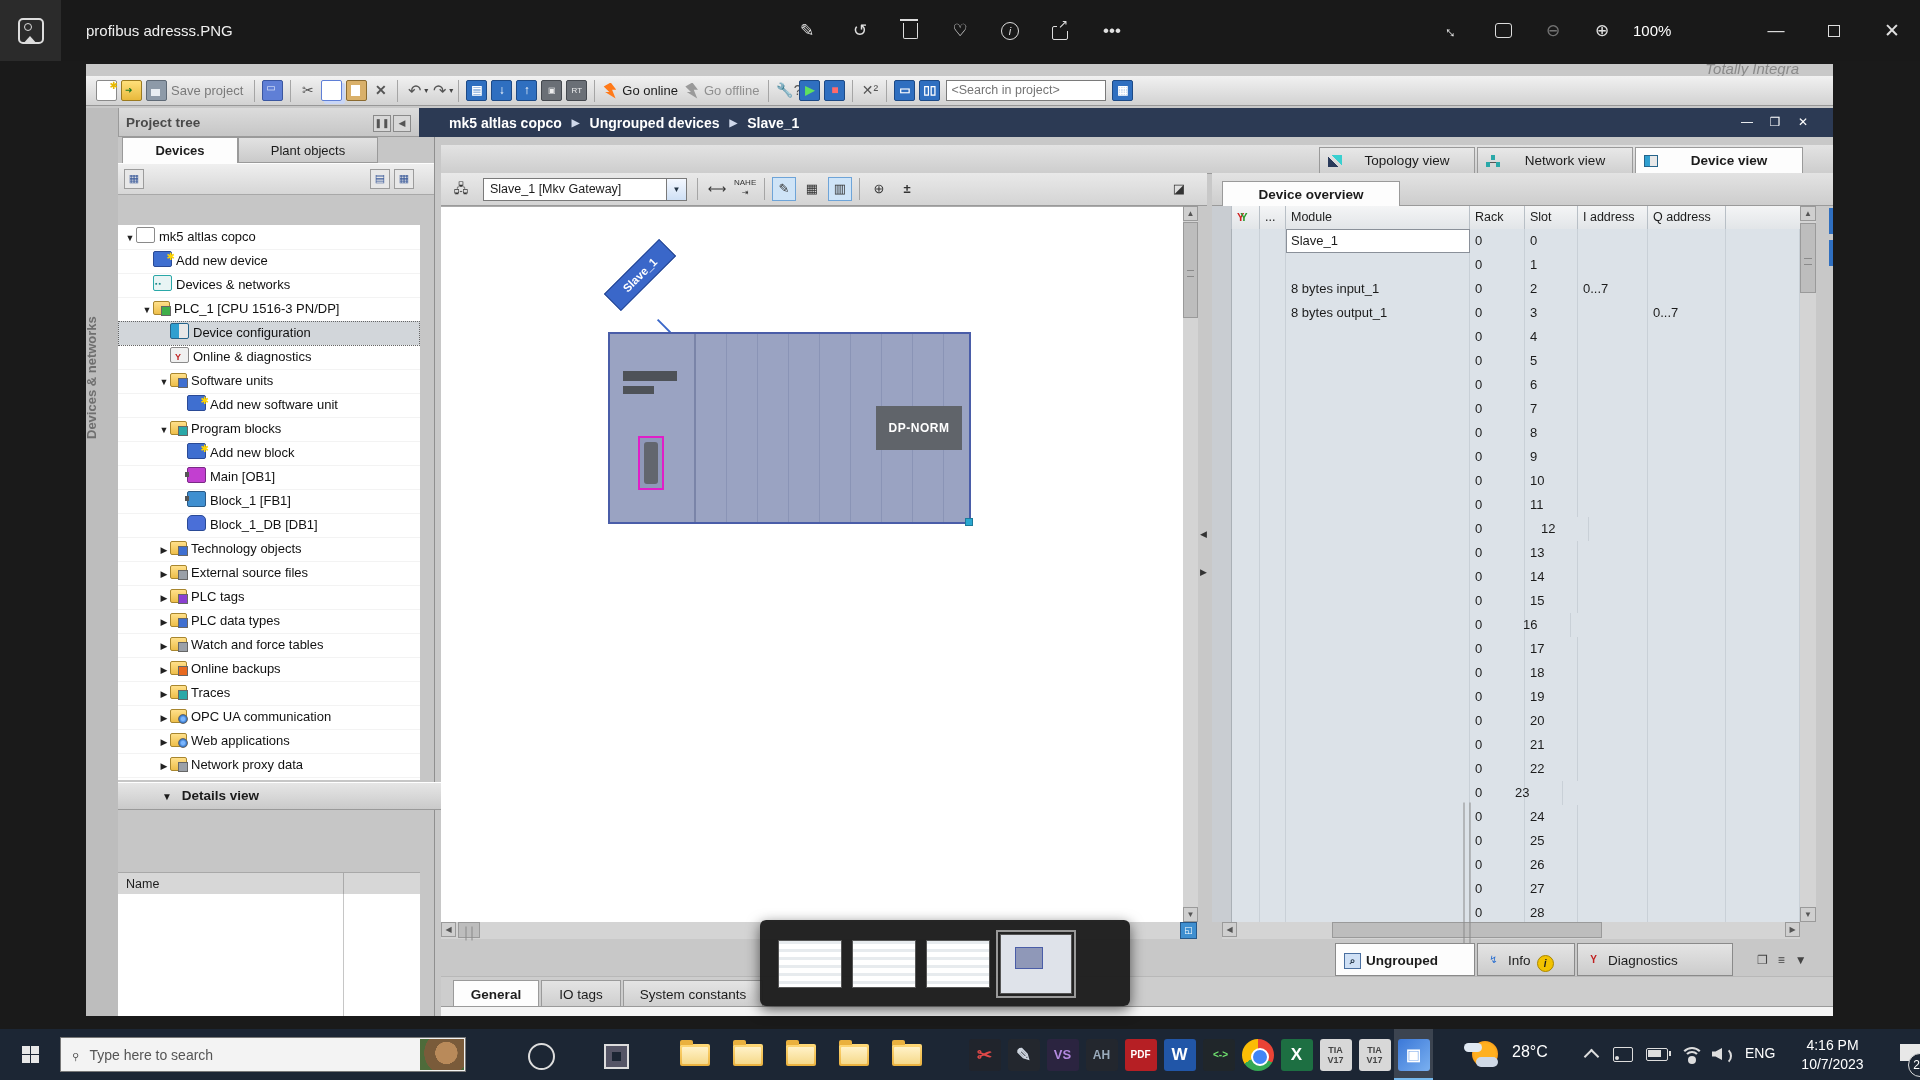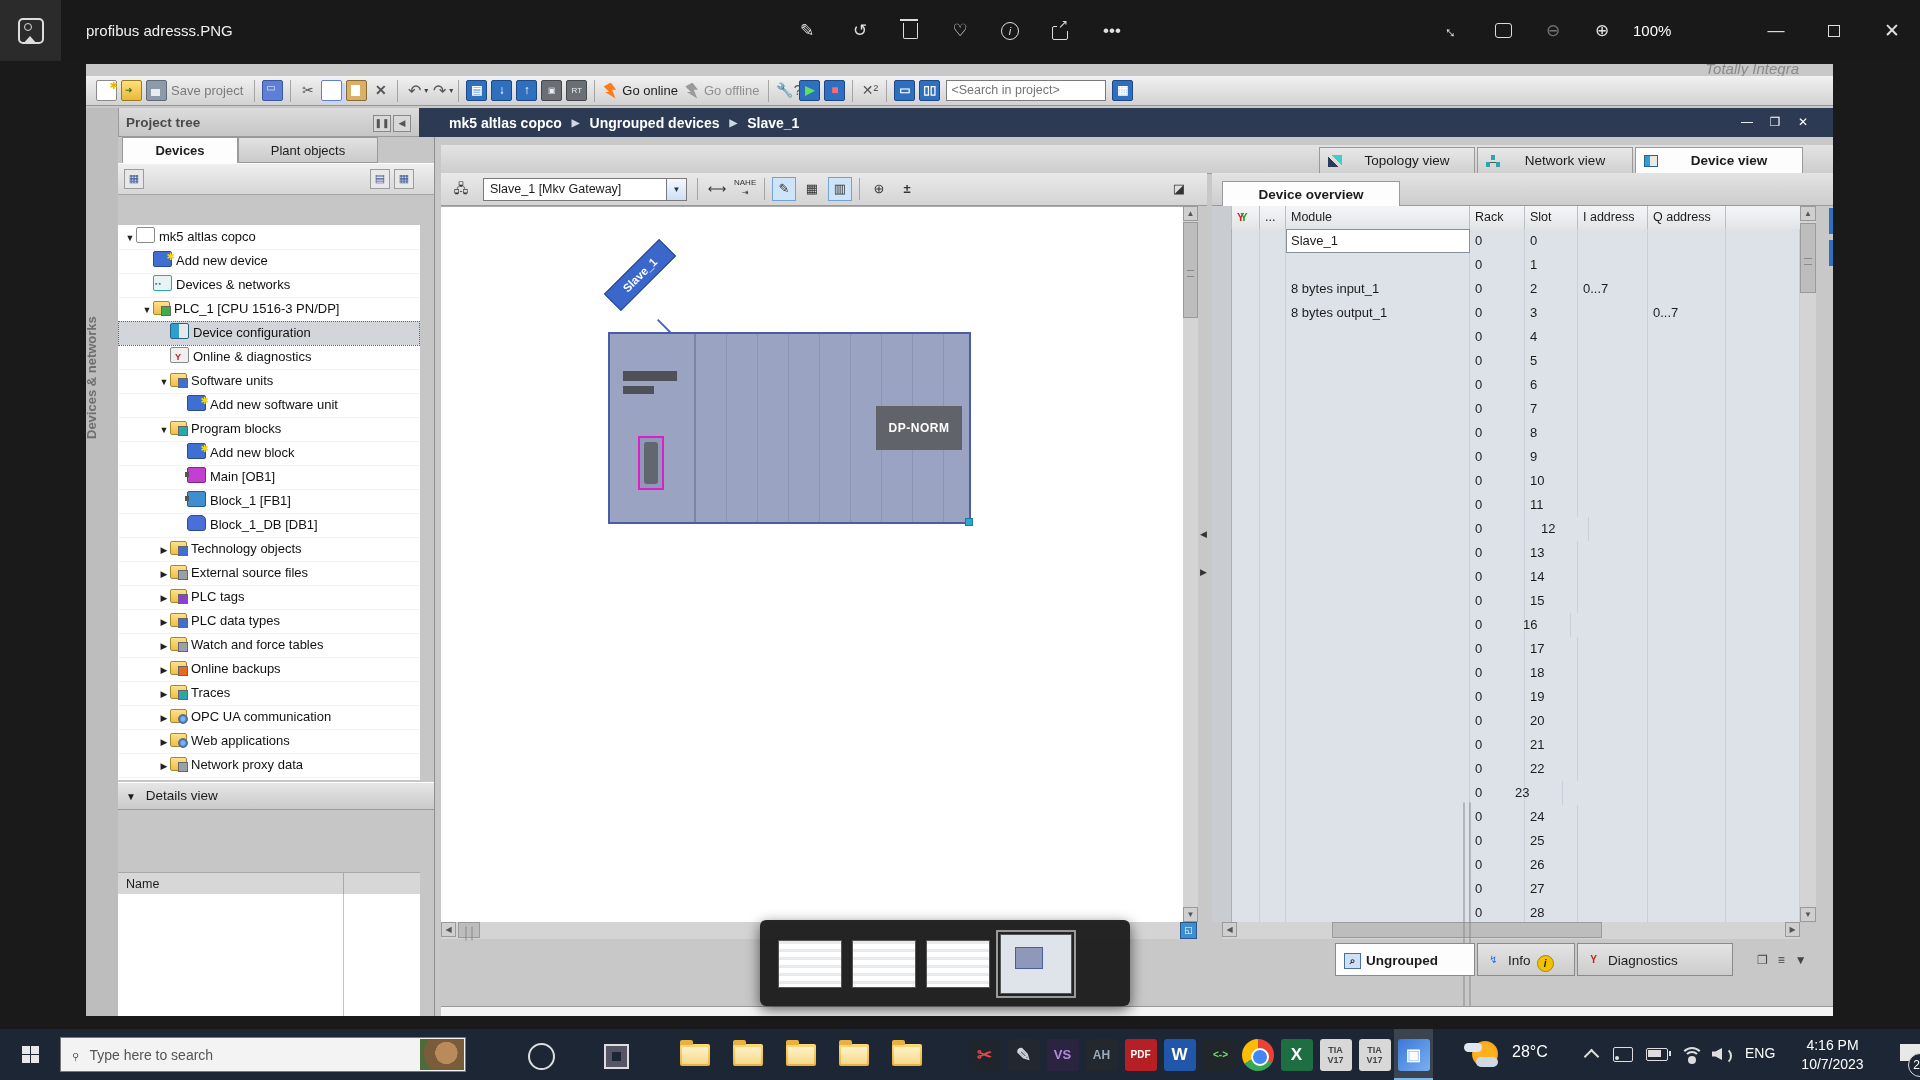--- a/index.html
+++ b/index.html
@@ -77,21 +77,21 @@
   .ti-page{background:#fff;border:1px solid #8a8a8a;}
   .ti-add{background:#3f6fd0;border:1px solid #2a4a96;}.ti-add:after{content:"✱";position:absolute;right:-4px;top:-7px;color:#ffd400;font-size:10px;}
   .ti-net{background:#e8f4f4;border:1px solid #2aa8a8;}.ti-net:after{content:"▪▪";letter-spacing:1px;color:#1d8a8a;font-size:7px;position:absolute;left:1px;top:-4px;}
   .ti-cfg{background:linear-gradient(90deg,#2f9fd0 45%,#e8e8e8 45%);border:1px solid #26648a;}
   .ti-diag{background:#f0f0f0;border:1px solid #8a8a8a;}.ti-diag:after{content:"Y";color:#c02020;font-size:9px;font-weight:bold;position:absolute;left:4px;top:-3px;}
   .ti-ob{background:#c23fd0;border:1px solid #7a2a86;}
   .ti-fb{background:#3f8fd0;border:1px solid #2a5a86;}
   .ti-db{background:#4a6fd8;border:1px solid #2a4a96;border-radius:5px 5px 3px 3px;}
   .blockplug:before{content:"";position:absolute;left:-3px;top:4px;width:4px;height:5px;background:#555;}
   
-  #details-head{position:absolute;left:0;top:645px;width:100%;height:26px;background:linear-gradient(#e6e6e6,#cacaca);border-top:1px solid #fff;border-bottom:1px solid #9a9a9a;font-weight:normal;font-size:13.5px;line-height:26px;}
+  #details-head{position:absolute;left:0;top:645px;width:100%;height:26px;background:linear-gradient(#e6e6e6,#cacaca);border-top:1px solid #fff;border-bottom:1px solid #9a9a9a;font-weight:bold;font-size:13.5px;line-height:26px;padding-left:36px;}
   #name-head{position:absolute;left:0;top:735px;width:302px;height:22px;background:#d7d7d7;border-top:1px solid #a8a8a8;border-bottom:1px solid #a8a8a8;font-size:12.5px;line-height:22px;}
   #name-body{position:absolute;left:0;top:757px;width:302px;height:122px;background:#fff;}
   .vline{position:absolute;top:0;bottom:0;width:1px;background:#c6c6c6;}
   .scroll{background:#d4d4d4;}
   .sbtn{position:absolute;width:15px;height:15px;background:#cfcfcf;border:1px solid #9a9a9a;font-size:8px;color:#555;text-align:center;line-height:14px;box-sizing:border-box;}
   .sthumb{position:absolute;background:#bdbdbd;border:1px solid #9a9a9a;box-sizing:border-box;}
   .grip{position:absolute;left:3px;right:3px;top:50%;height:5px;border-top:1px solid #8a8a8a;border-bottom:1px solid #8a8a8a;}
   
   #viewtabs{left:355px;top:81px;width:1392px;height:28px;background:linear-gradient(#e3e3e3,#cdcdcd);border-bottom:1px solid #9a9a9a;}
   .vtab{position:absolute;top:2px;height:26px;line-height:26px;border:1px solid #9a9a9a;border-bottom:none;background:linear-gradient(#e8e8e8,#d0d0d0);font-size:13.5px;text-align:center;box-sizing:border-box;padding:0 10px 0 30px;}
@@ -769,20 +769,25 @@
     <div class="side-sliver" style="top:176px"></div>
 
     <div class="prtab sel" style="left:1249px;width:140px"><span class="pr-ic" style="background:#cfe0f5;border:1px solid #4a6fa0;color:#234">⌕</span><span>Ungrouped</span></div>
     <div class="prtab" style="left:1391px;width:98px"><span class="pr-ic" style="color:#2a6fd0">↯</span><span>Info</span><span class="info-badge">i</span></div>
     <div class="prtab" style="left:1491px;width:156px"><span class="pr-ic" style="color:#c02020;font-weight:bold">Y</span><span>Diagnostics</span></div>
     <div class="abs" id="prop-winbtns">
       <span>❐</span>
       <span>≡</span>
       <span>▼</span>
     </div>
+    <div class="abs" id="gen-tabs">
+      <div class="gtab sel" style="left:12px;width:86px">General</div>
+      <div class="gtab" style="left:100px;width:80px">IO tags</div>
+      <div class="gtab" style="left:182px;width:140px">System constants</div>
+    </div>
     <div class="abs" id="prop-body"></div>
   </div>
 
   <div class="abs" id="filmstrip">
       <div class="thumb" style="left: 18px;"></div>
       <div class="thumb" style="left: 92px;"></div>
       <div class="thumb" style="left: 166px;"></div>
       <div class="thumb sel" style="left: 240px;"></div>
     </div>
 

